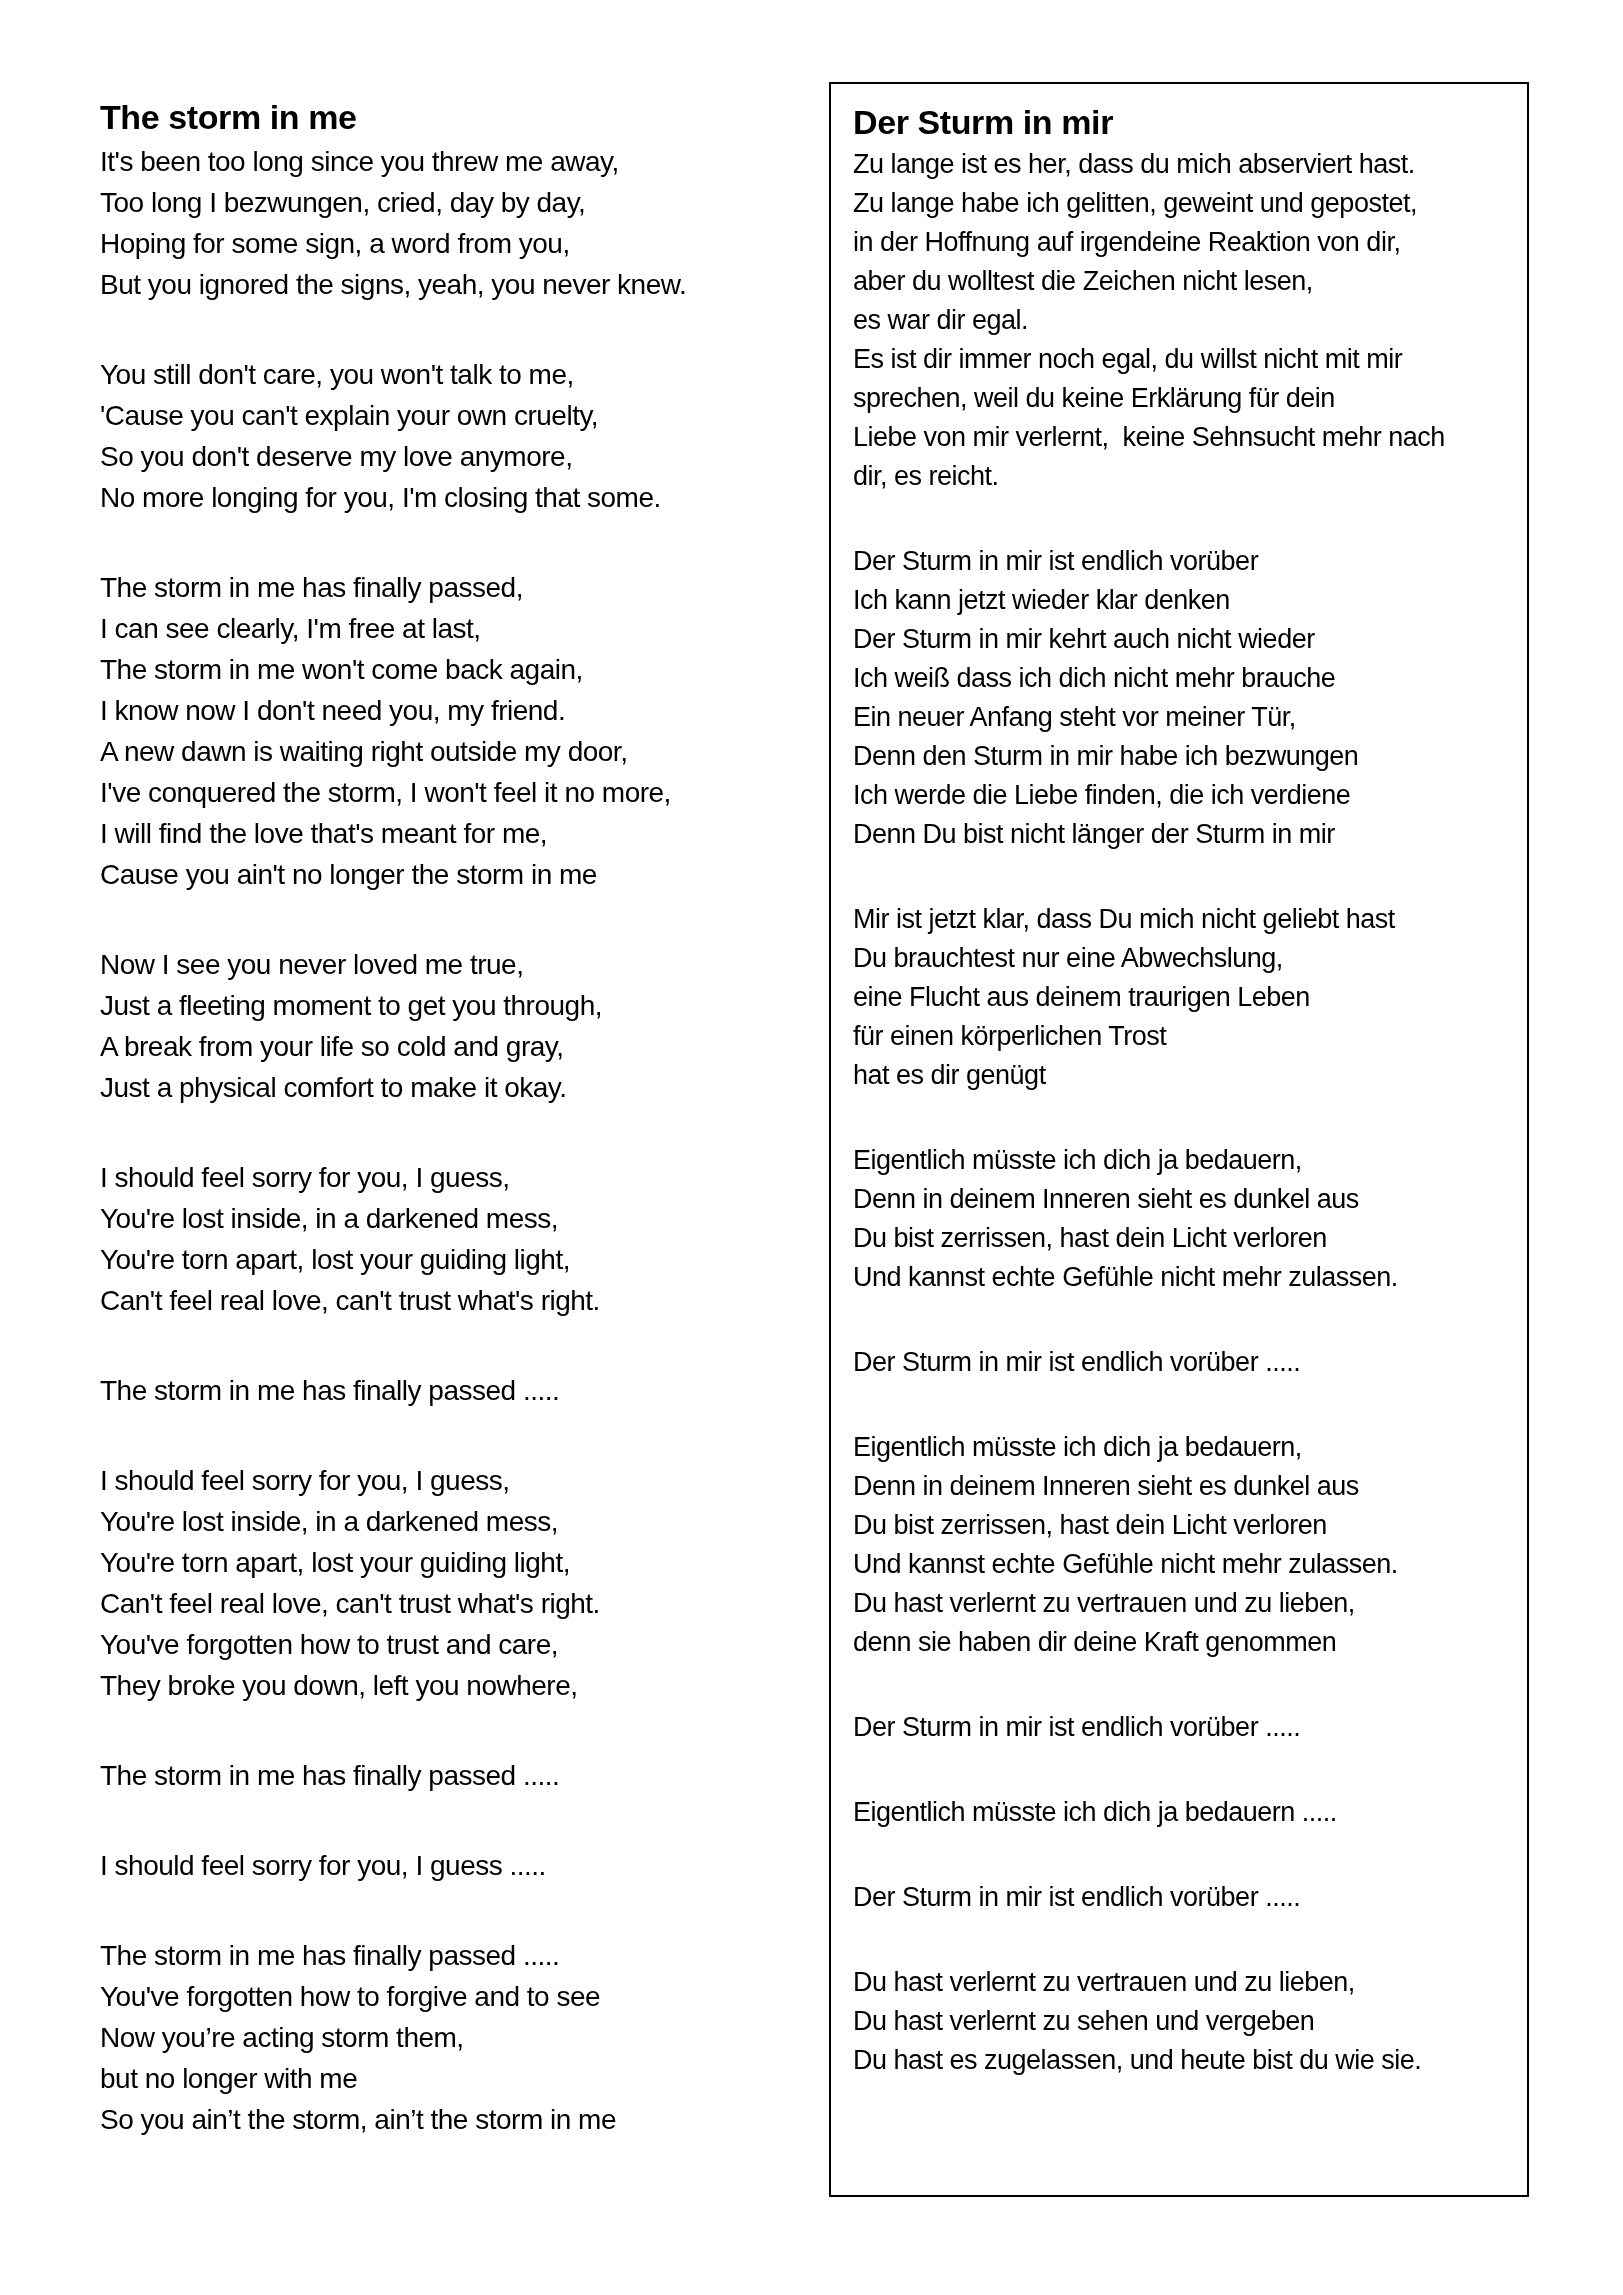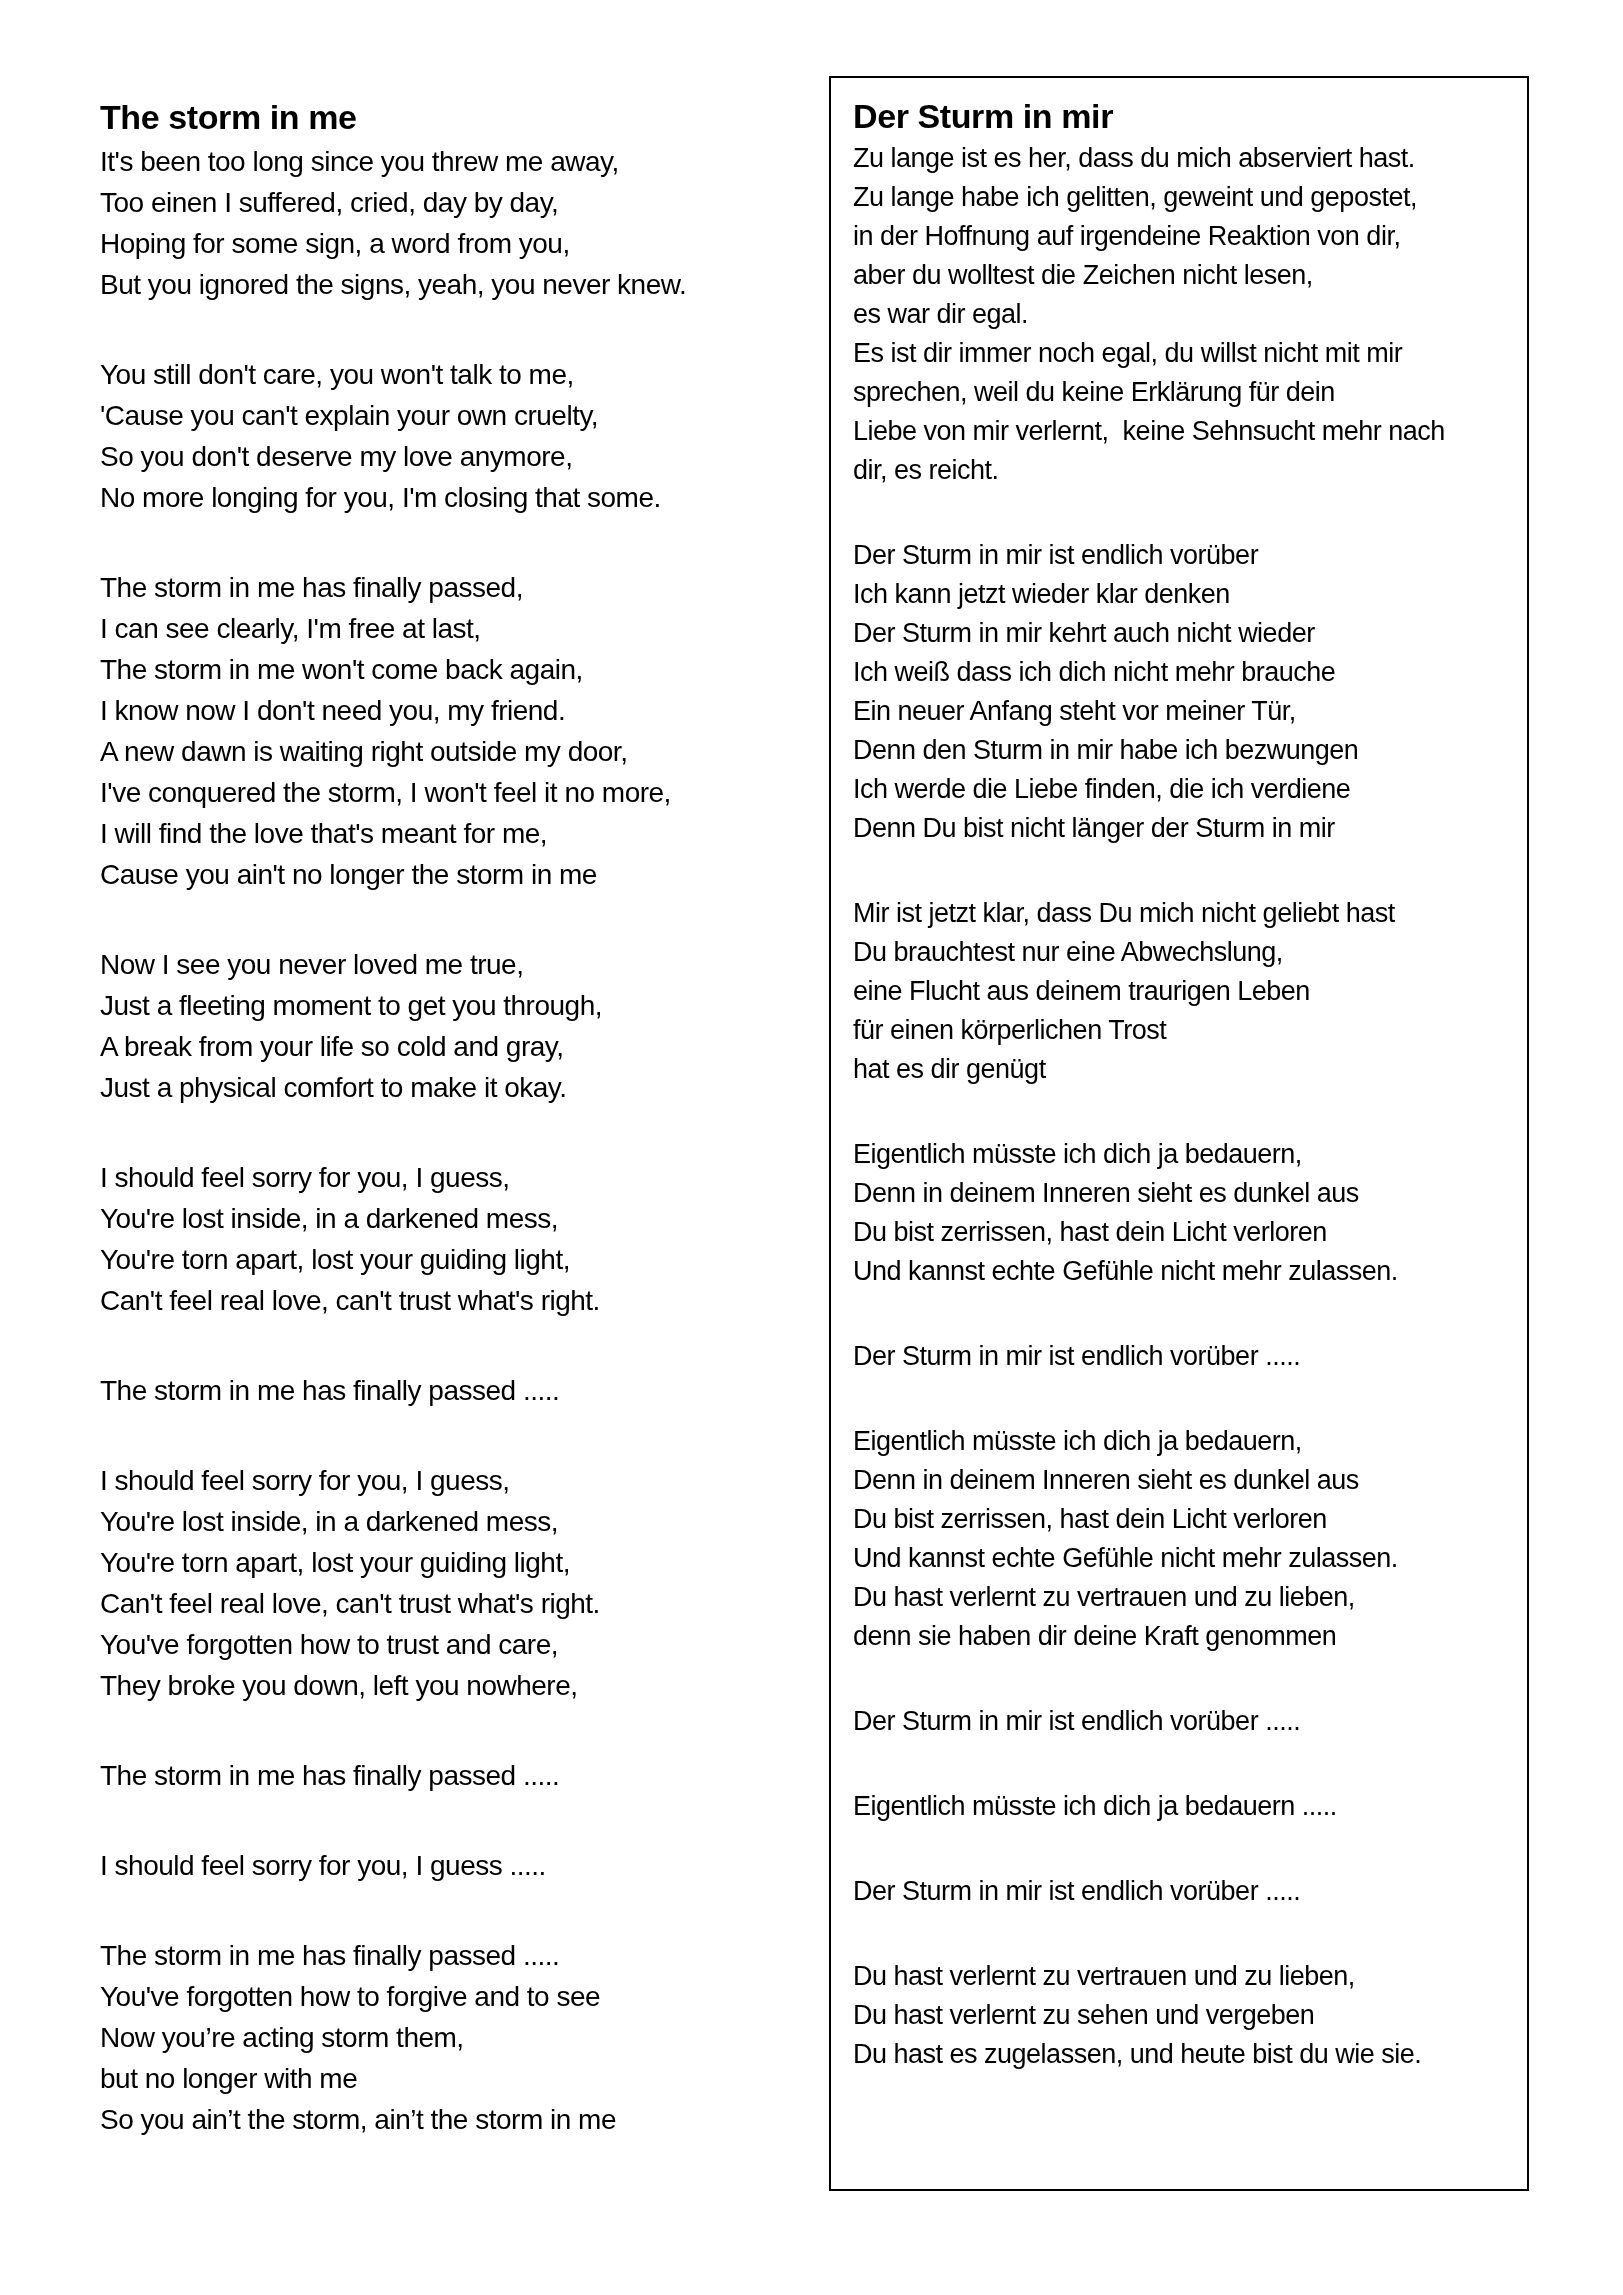--- a/index.html
+++ b/index.html
@@ -40,21 +40,21 @@
   .col-en .stanza {
     margin-bottom: 49px;
   }
   .col-en .title {
     margin-bottom: 1.7px;
   }
   
   .col-de {
     position: absolute;
     left: 829px;
-    top: 76px;
+    top: 82px;
     width: 700px;
     height: 2115px;
     border: 2.5px solid #000000;
     box-sizing: border-box;
     padding: 17px 20px 0 22px;
   }
   .col-de .title {
     font-size: 34px;
     font-weight: bold;
     line-height: 42px;
@@ -77,21 +77,21 @@
 </head>
 <body>
 
 <div class="page">
 
   <div class="col-en">
     <div class="title">The storm in me</div>
     <div>
         <div class="stanza">
           <div class="line">It's been too long since you threw me away,</div>
-          <div class="line">Too einen I suffered, cried, day by day,</div>
+          <div class="line">Too long I bezwungen, cried, day by day,</div>
           <div class="line">Hoping for some sign, a word from you,</div>
           <div class="line">But you ignored the signs, yeah, you never knew.</div>
         </div>
         <div class="stanza">
           <div class="line">You still don't care, you won't talk to me,</div>
           <div class="line">'Cause you can't explain your own cruelty,</div>
           <div class="line">So you don't deserve my love anymore,</div>
           <div class="line">No more longing for you, I'm closing that some.</div>
         </div>
         <div class="stanza">

